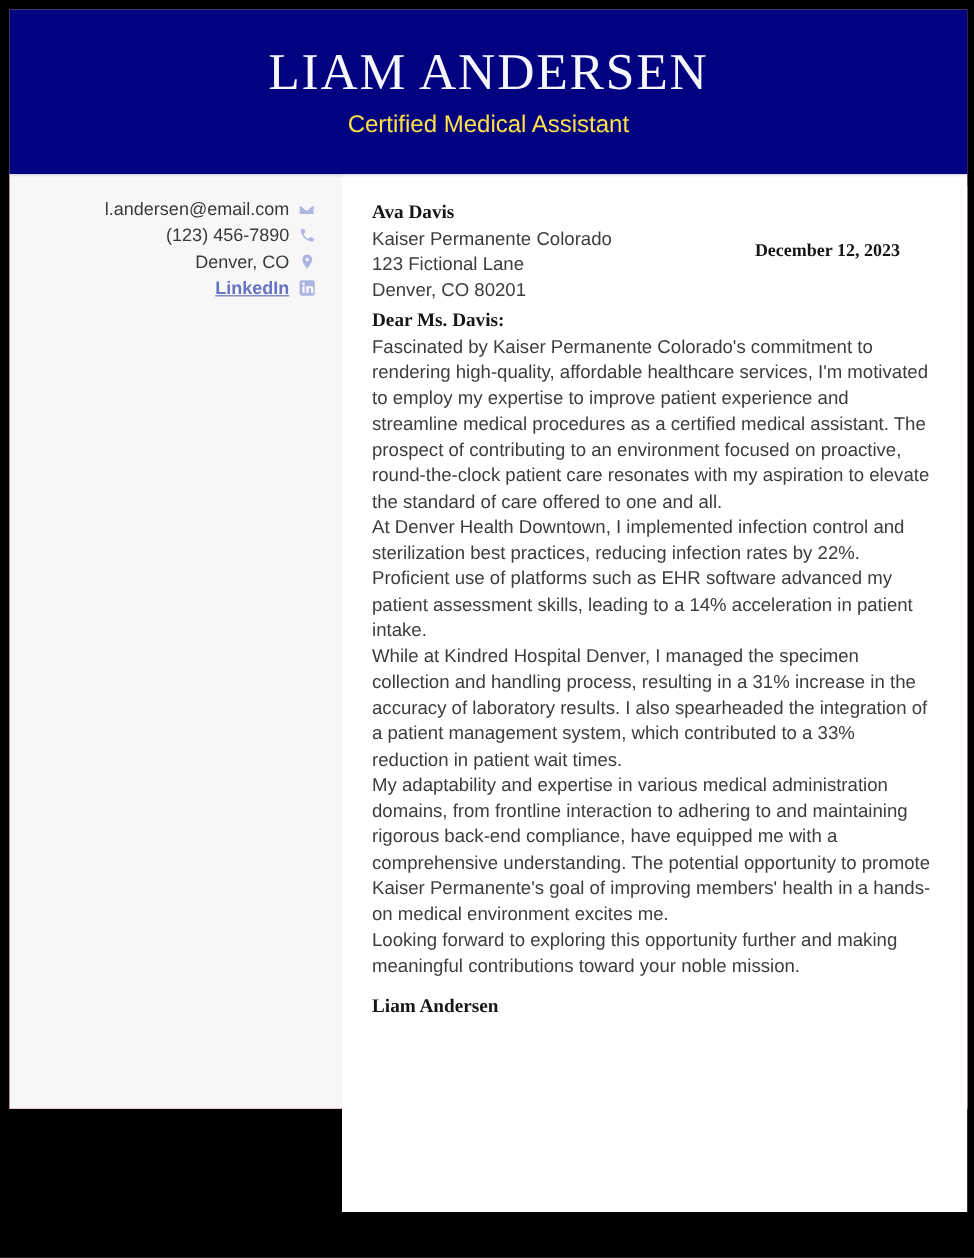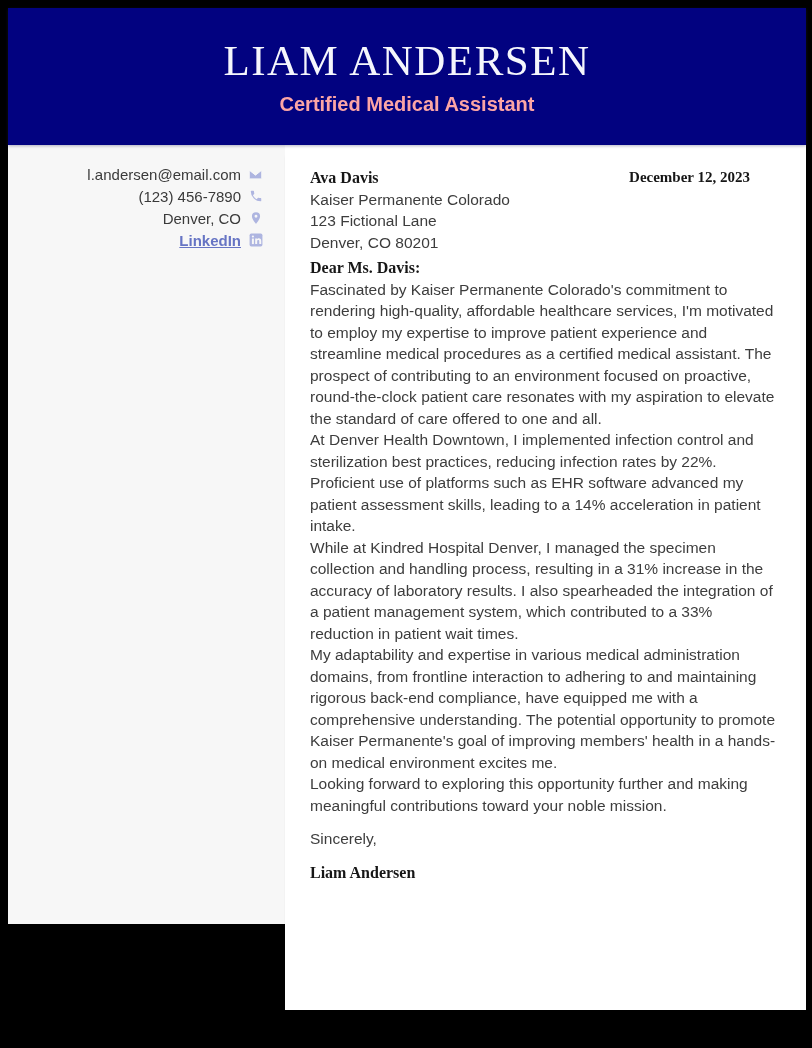--- a/index.html
+++ b/index.html
@@ -32,22 +32,22 @@
   .candidate-name {
     font-family: "Liberation Serif", "DejaVu Serif", serif;
     font-size: 43px;
     font-weight: 400;
     letter-spacing: 1.5px;
     color: #f5f6fc;
     line-height: 1.1;
   }
   .candidate-title {
     font-size: 20px;
-    font-weight: 700;
-    color: #fca5a5;
+    font-weight: 400;
+    color: #fde047;
     margin-top: 9px;
   }
 
   
   .content-row {
     flex: 1 1 auto;
     display: flex;
     min-height: 0;
     background: #be185d;
   }
@@ -101,21 +101,21 @@
 
   .serif-bold {
     font-family: "Liberation Serif", "DejaVu Serif", serif;
     font-weight: 700;
     color: #161616;
   }
 
   .recipient-header {
     display: flex;
     justify-content: space-between;
-    align-items: flex-start;
+    align-items: center;
   }
   .recipient-block div { line-height: 21.5px; }
   .recipient-name { font-size: 16px; }
   .letter-date {
     font-size: 15px;
     white-space: nowrap;
     padding-right: 28px;
   }
 
   .salutation {
@@ -202,21 +202,20 @@
           </div>
 
           <p class="serif-bold salutation">Dear Ms. Davis:</p>
 
           <p class="body-par">Fascinated by Kaiser Permanente Colorado's commitment to rendering high-quality, affordable healthcare services, I'm motivated to employ my expertise to improve patient experience and streamline medical procedures as a certified medical assistant. The prospect of contributing to an environment focused on proactive, round-the-clock patient care resonates with my aspiration to elevate the standard of care offered to one and all.</p>
           <p class="body-par">At Denver Health Downtown, I implemented infection control and sterilization best practices, reducing infection rates by 22%. Proficient use of platforms such as EHR software advanced my patient assessment skills, leading to a 14% acceleration in patient intake.</p>
           <p class="body-par">While at Kindred Hospital Denver, I managed the specimen collection and handling process, resulting in a 31% increase in the accuracy of laboratory results. I also spearheaded the integration of a patient management system, which contributed to a 33% reduction in patient wait times.</p>
           <p class="body-par">My adaptability and expertise in various medical administration domains, from frontline interaction to adhering to and maintaining rigorous back-end compliance, have equipped me with a comprehensive understanding. The potential opportunity to promote Kaiser Permanente's goal of improving members' health in a hands-on medical environment excites me.</p>
           <p class="body-par">Looking forward to exploring this opportunity further and making meaningful contributions toward your noble mission.</p>
 
-          <p class="closing">Sincerely,</p>
           <p class="serif-bold signature">Liam Andersen</p>
 
         </div>
       </main>
 
     </div>
   </div>
 </div>
 
 </body></html>

